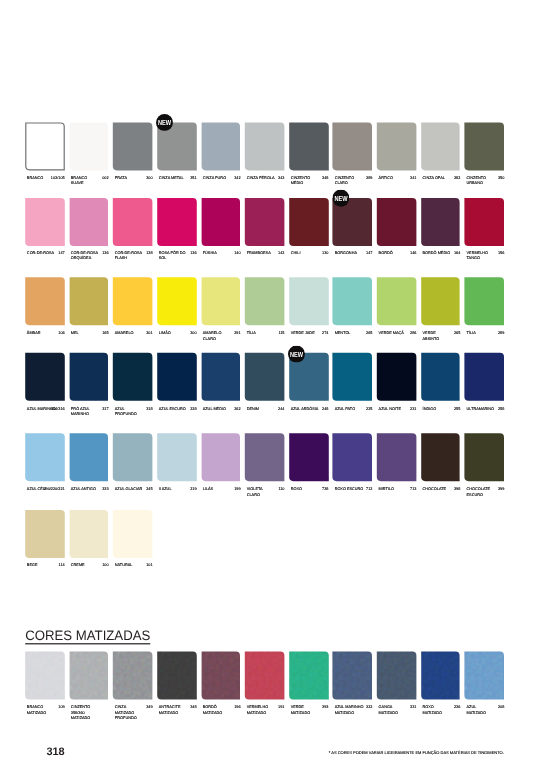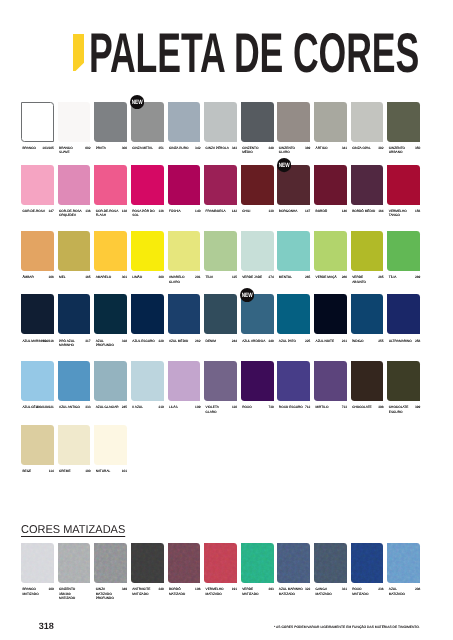--- a/index.html
+++ b/index.html
@@ -78,26 +78,20 @@
     font-size: 3.35px; color: #1f1c1d; letter-spacing: 0px;
     white-space: nowrap; line-height: 1;
     transform: scaleX(0.9966) translateZ(0); transform-origin: 0 0;
     text-shadow: 0 0 0.35px rgba(25,25,25,0.8); opacity: 0.999;
   }
 </style>
 </head>
 <body>
 
 <div id="page">
-  <div class="title-row">
-    <svg class="flag" viewBox="0 0 11.2 37.2" xmlns="http://www.w3.org/2000/svg">
-      <path d="M0 0 L11.2 0 L11.2 28.9 L2.6 37.2 L0 37.2 Z" fill="#fbd028"></path>
-    </svg>
-    <div class="title-text">PALETA DE CORES</div>
-  </div>
 
   <div id="grid">
       <div class="row" style="top: 101.8px;">
         <div class="cell" style="left: 21px;">
           <div class="chip bordered"></div>
           <div class="labels" style="top: 44.3px;">
             <div class="lab-name">BRANCO</div>
             <div class="lab-code">103/105</div>
           </div>
         </div>

